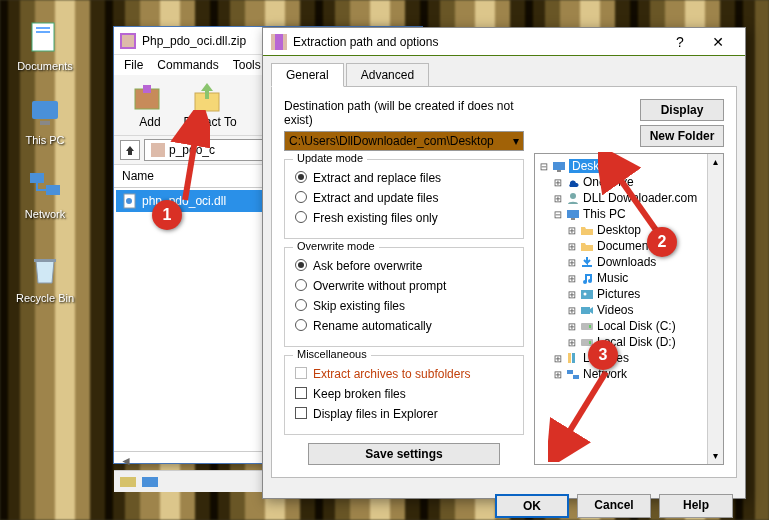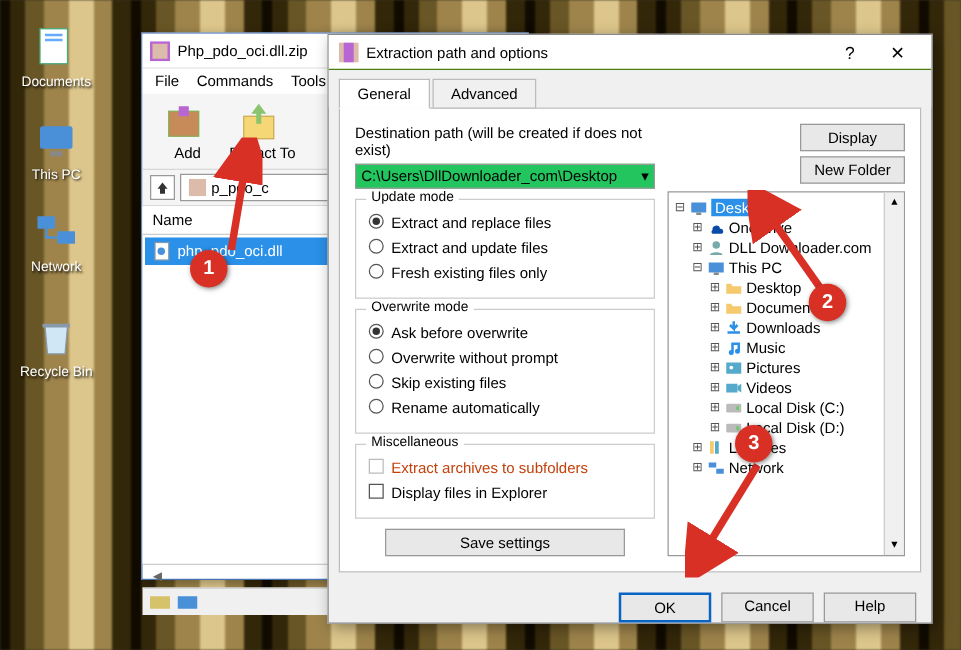--- a/index.html
+++ b/index.html
@@ -31,29 +31,29 @@
 .dlg { position: absolute; background: #f0f0f0; border: 1px solid #888; box-shadow: 3px 3px 12px rgba(0,0,0,.4); }
 .dlg-title { height: 28px; display: flex; align-items: center; padding: 0 8px; background: #fff; border-bottom: 1px solid #4d7c0f; }
 .dlg-title .ttxt { flex: 1; }
 .dlg-title .ctrl { width: 38px; text-align: center; font-size: 14px; }
 .tabs { display: flex; padding: 6px 8px 0; background: #f0f0f0; }
 .tab { padding: 4px 14px; border: 1px solid #bbb; background: #f0f0f0; margin-right: 2px; position: relative; top: 1px; }
 .tab.active { background: #fff; border-bottom: 1px solid #fff; }
 .tab-body { border: 1px solid #bbb; margin: 0 8px 8px; background: #fff; padding: 12px; display: flex; gap: 10px; }
 .left-col { width: 240px; }
 .dest-row { margin-bottom: 8px; }
-.combo { width: 100%; border: 1px solid #999; padding: 2px 4px; background: #22c55e; display: flex; align-items: center; }
+.combo { width: 100%; border: 1px solid #999; padding: 2px 4px; background: #a16207; display: flex; align-items: center; }
 .combo .arrow { margin-left: auto; }
 .group { border: 1px solid #ccc; padding: 8px 10px 10px; margin-bottom: 8px; position: relative; }
 .group .g-title { position: absolute; top: -8px; left: 8px; background: #fff; padding: 0 4px; font-size: 11px; }
 .radio-row, .cb-row { display: flex; align-items: flex-start; gap: 6px; padding: 3px 0; }
 .radio { width: 12px; height: 12px; border: 1px solid #555; border-radius: 50%; display: flex; align-items: center; justify-content: center; }
 .radio.on::after { content: ''; width: 6px; height: 6px; background: #333; border-radius: 50%; }
 .cb { width: 12px; height: 12px; border: 1px solid #555; }
-.btn { border: 1px solid #999; background: #e8e8e8; padding: 3px 0; text-align: center; cursor: default; }
+.btn { border: 1px solid #999; background: #e8e8e8; padding: 3px 0; text-align: center; cursor: default; font-weight: bold; }
 .btn.primary { border: 2px solid #0a64c4; background:#e8e8e8;}
 .right-col { flex: 1; display: flex; flex-direction: column; }
 .side-btns { display: flex; flex-direction: column; gap: 4px; align-items: flex-end; margin-bottom: 6px; }
 .side-btns .btn { width: 84px; }
 .tree { border: 1px solid #999; background: #fff; flex: 1; padding: 4px; overflow: hidden; position: relative; }
 .tree-row { display: flex; align-items: center; gap: 3px; padding: 1px 0; white-space: nowrap; }
 .tree-row .exp { width: 10px; text-align: center; color: #555; font-size: 10px; }
 .tree-row.sel .lbl { background: #2a90e8; color: #fff; padding: 0 3px; }
 .ind1 { padding-left: 14px; } .ind2 { padding-left: 28px; }
 .scrollbar { position: absolute; right: 0; top: 0; bottom: 0; width: 16px; background: #f0f0f0; border-left: 1px solid #ccc; }
@@ -233,20 +233,24 @@
           </div>
       </div>
       <div class="group">
         <div class="g-title">Miscellaneous</div>
         <div class="cb-row">
             <span class="cb" style="opacity:.4"></span>
             <span style="color:#c2410c">Extract archives to subfolders</span>
           </div>
         <div class="cb-row">
             <span class="cb"></span>
+            <span>Keep broken files</span>
+          </div>
+        <div class="cb-row">
+            <span class="cb"></span>
             <span>Display files in Explorer</span>
           </div>
       </div>
       <div class="btn save-btn">Save settings</div>
     </div>
     <div class="right-col">
       <div class="side-btns">
         <div class="btn">Display</div>
         <div class="btn">New Folder</div>
       </div>

